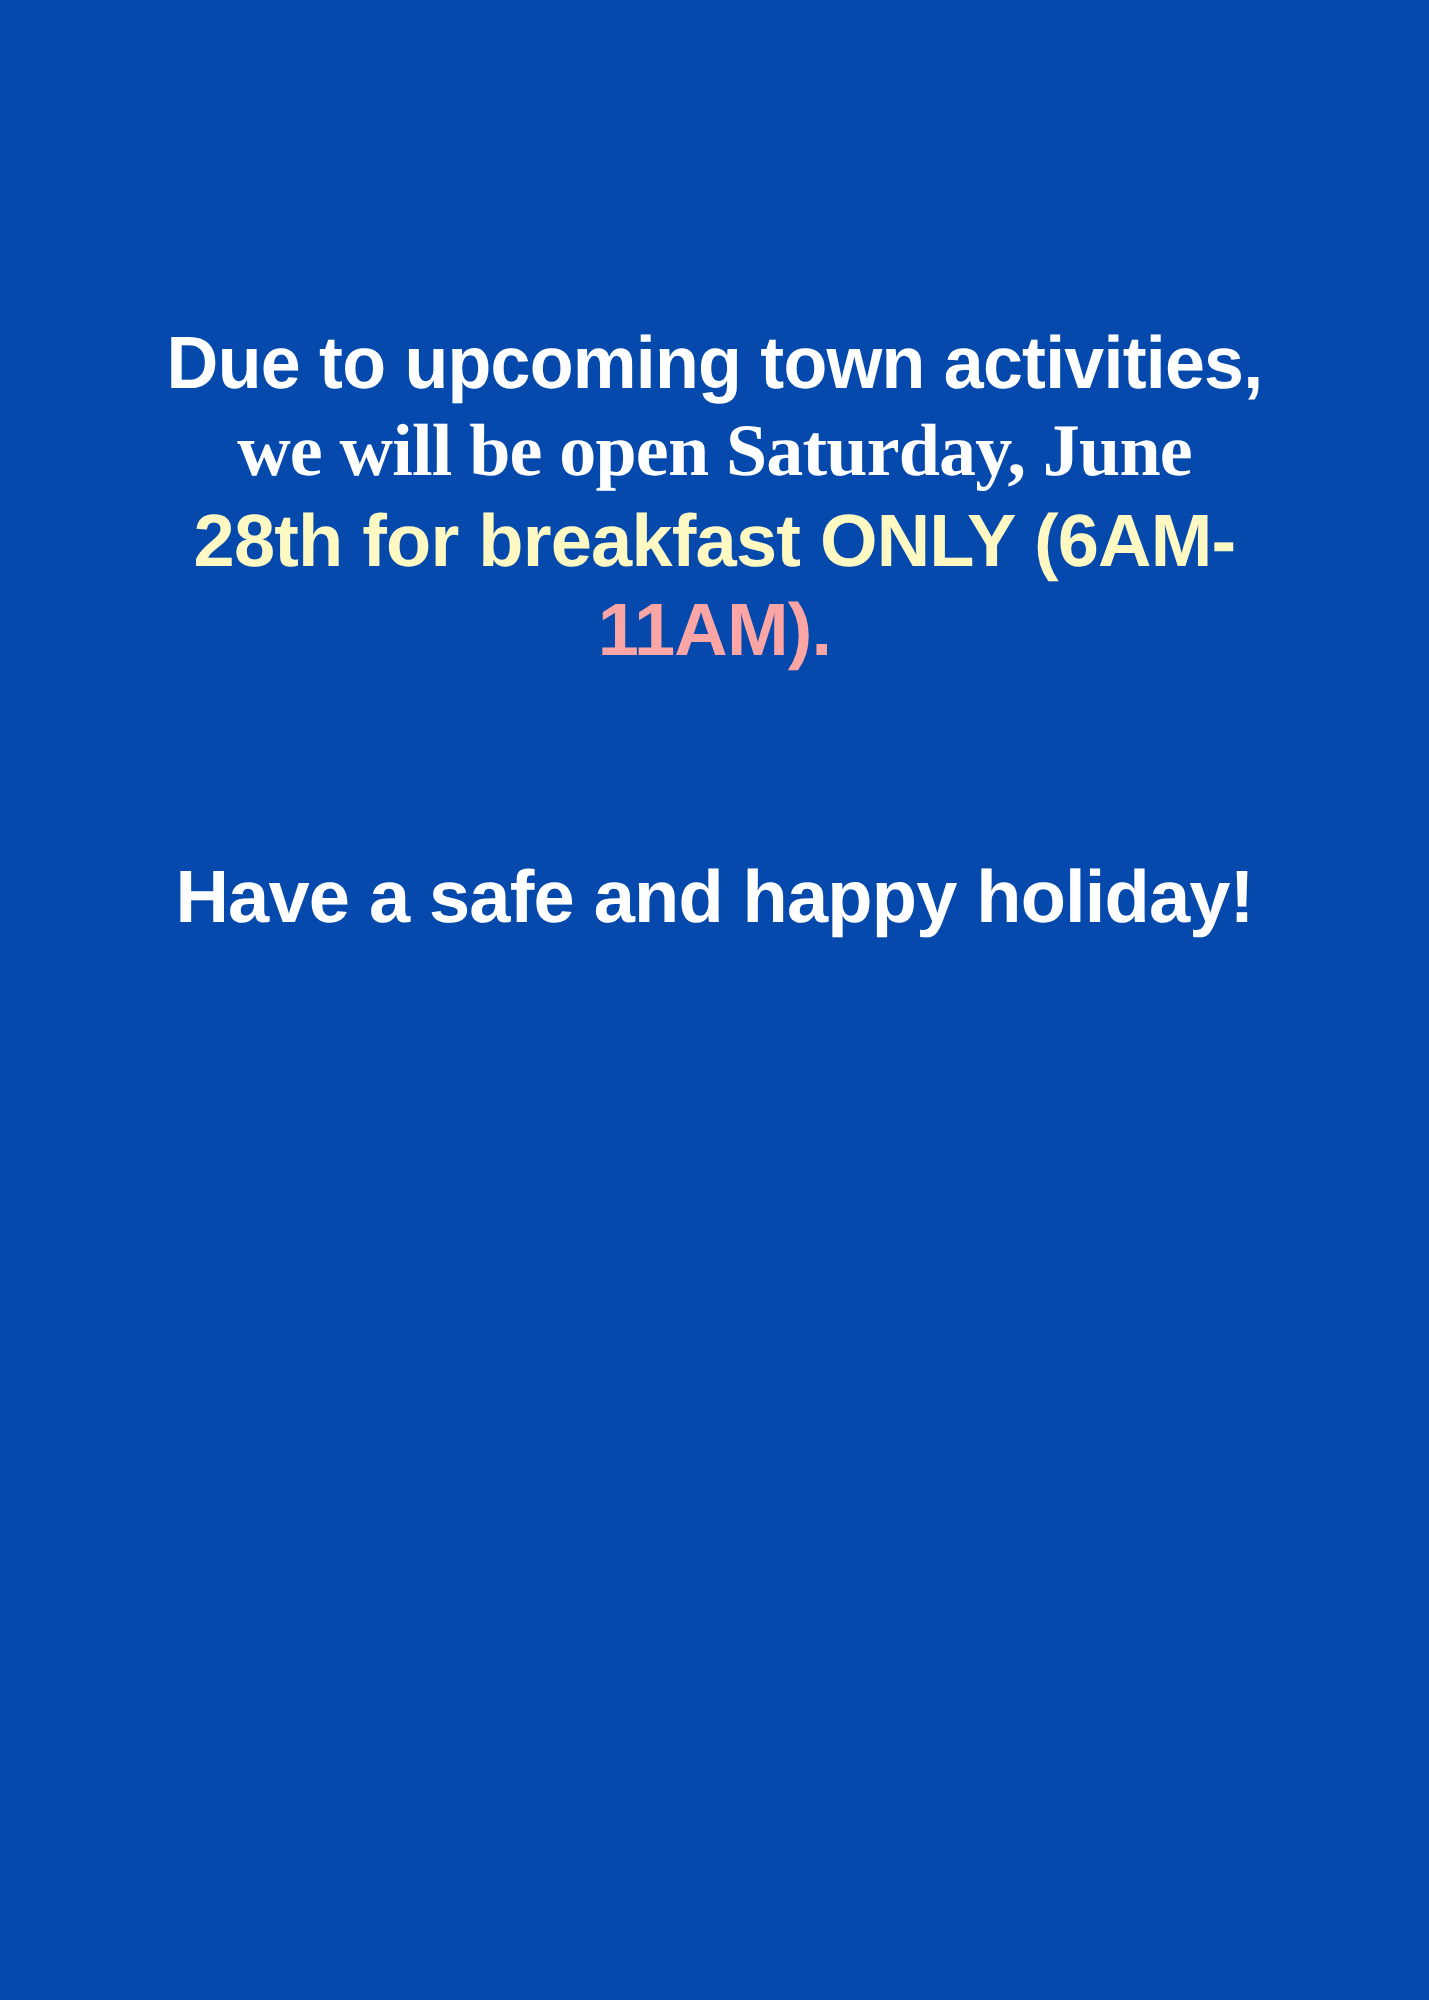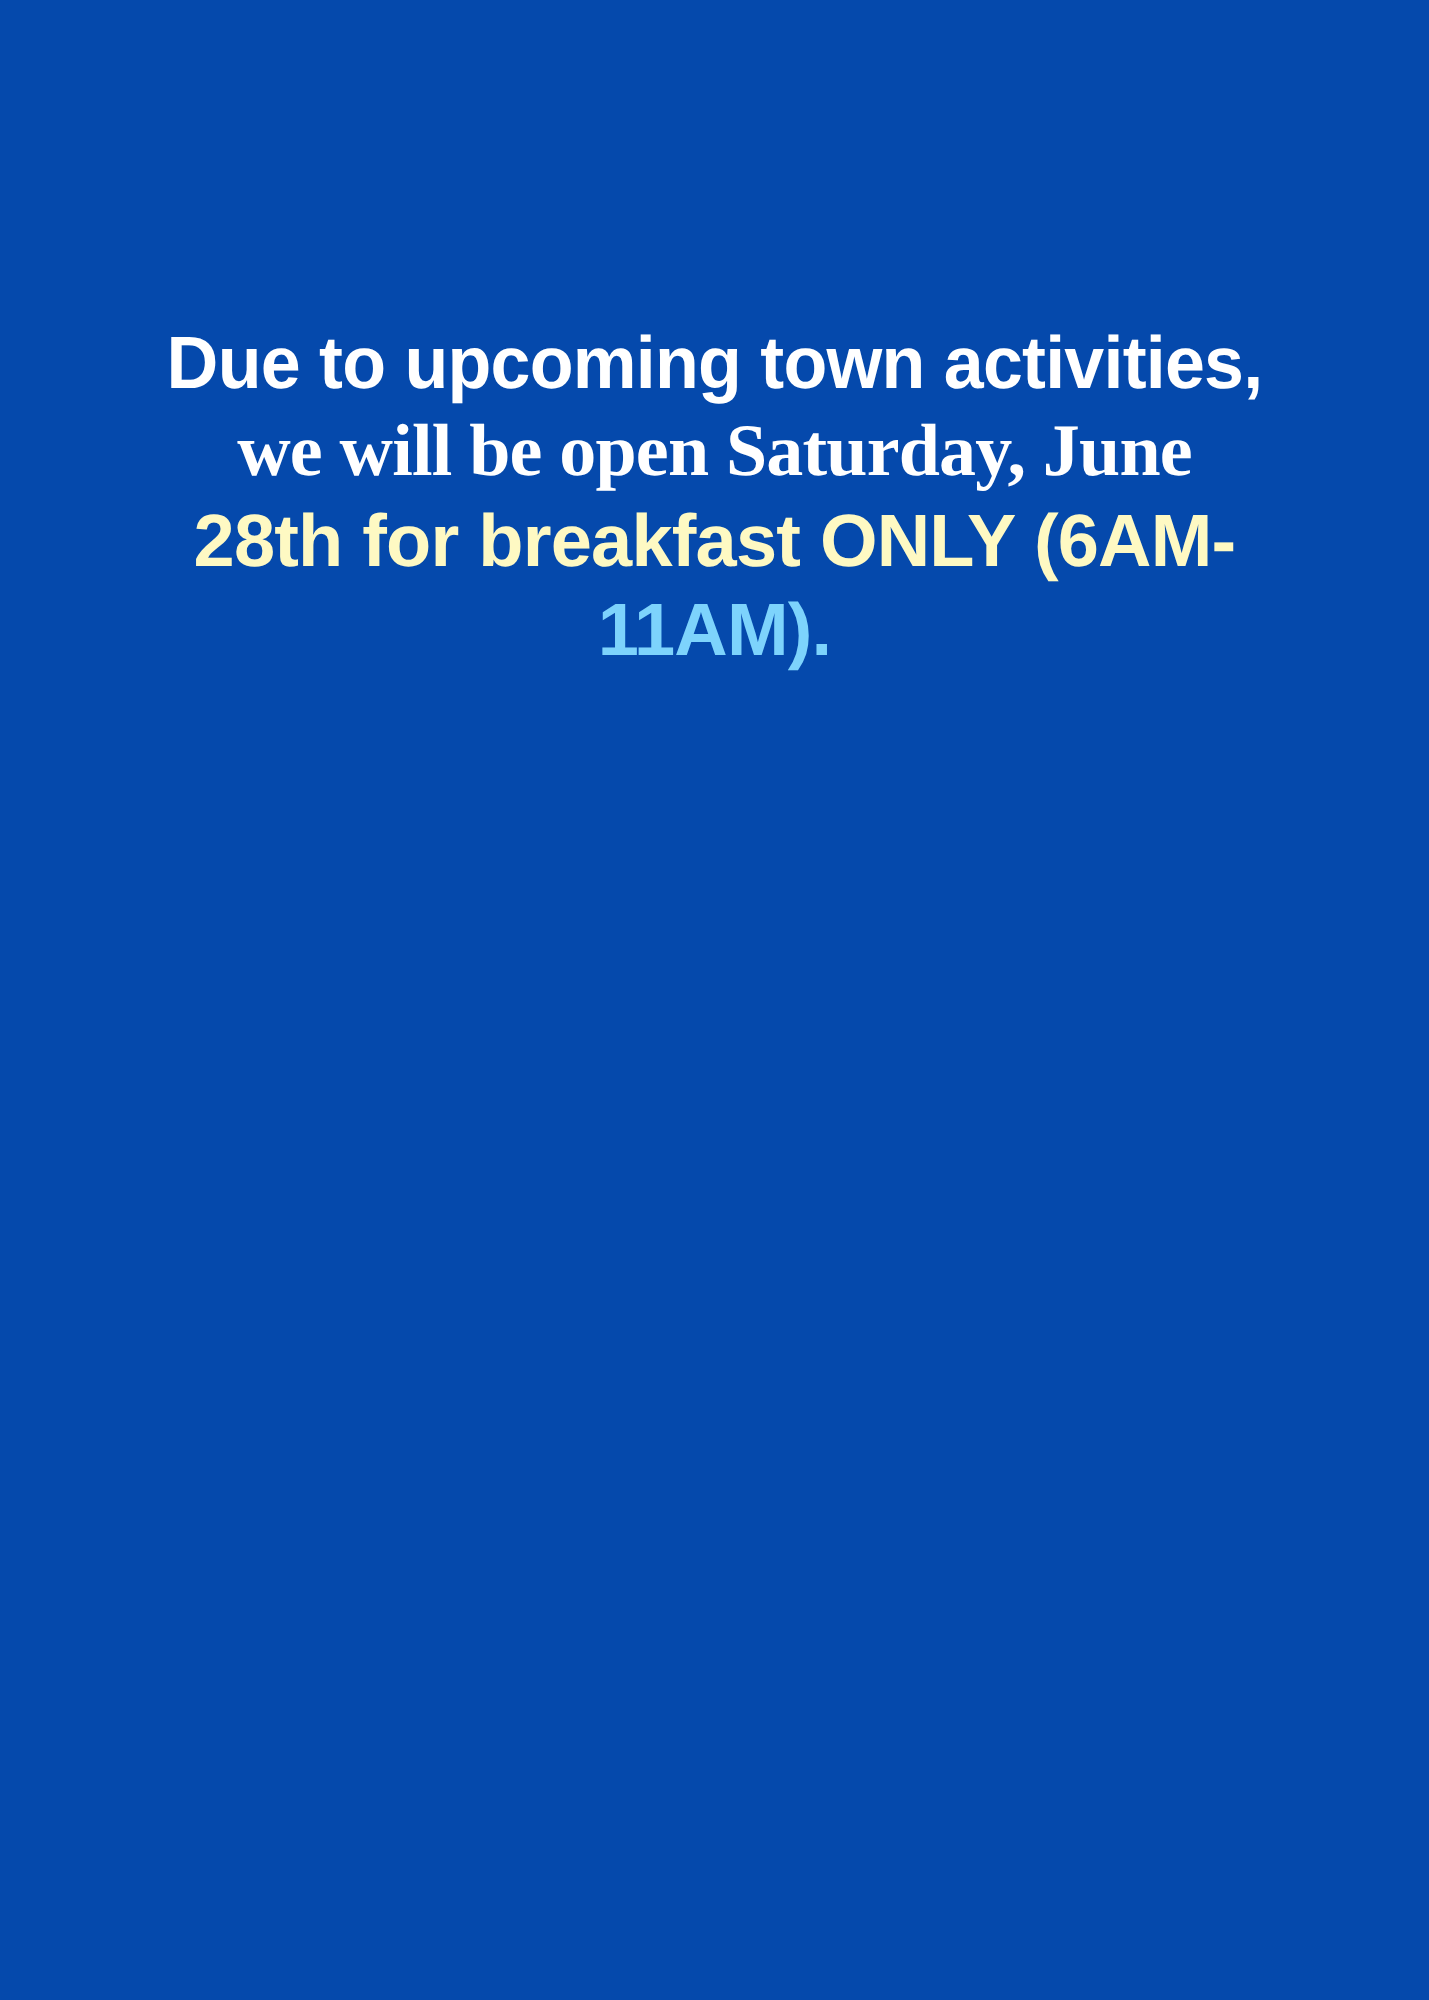--- a/index.html
+++ b/index.html
@@ -73,23 +73,26 @@
 <body>
 
 <div class="poster" style="background: rgb(5, 73, 172);">
 
   <div class="message-block">
 
     <div class="paragraph">
       <span class="message-line fit-wide" style="color: rgb(255, 255, 255);">Due to upcoming town activities,</span>
       <span class="message-line" style="color: rgb(255, 255, 255); font-family: Liberation Serif, serif;">we will be open Saturday, June</span>
       <span class="message-line" style="color: #fef9c3;">28th for breakfast ONLY (6AM-</span>
-      <span class="message-line" style="color: #7dd3fc;">11AM).</span>
+      <span class="message-line" style="color: #fca5a5;">11AM).</span>
     </div>
 
     <span class="message-line message-spacer" style="color: rgb(255, 255, 255);">&nbsp;</span>
 
 
     <span class="message-line message-spacer" style="color: rgb(255, 255, 255);">&nbsp;</span>
 
+    <div class="paragraph">
+      <span class="message-line" style="color: rgb(255, 255, 255);">Have a safe and happy holiday!</span>
+    </div>
 
   </div>
 </div>
 
 </body></html>

